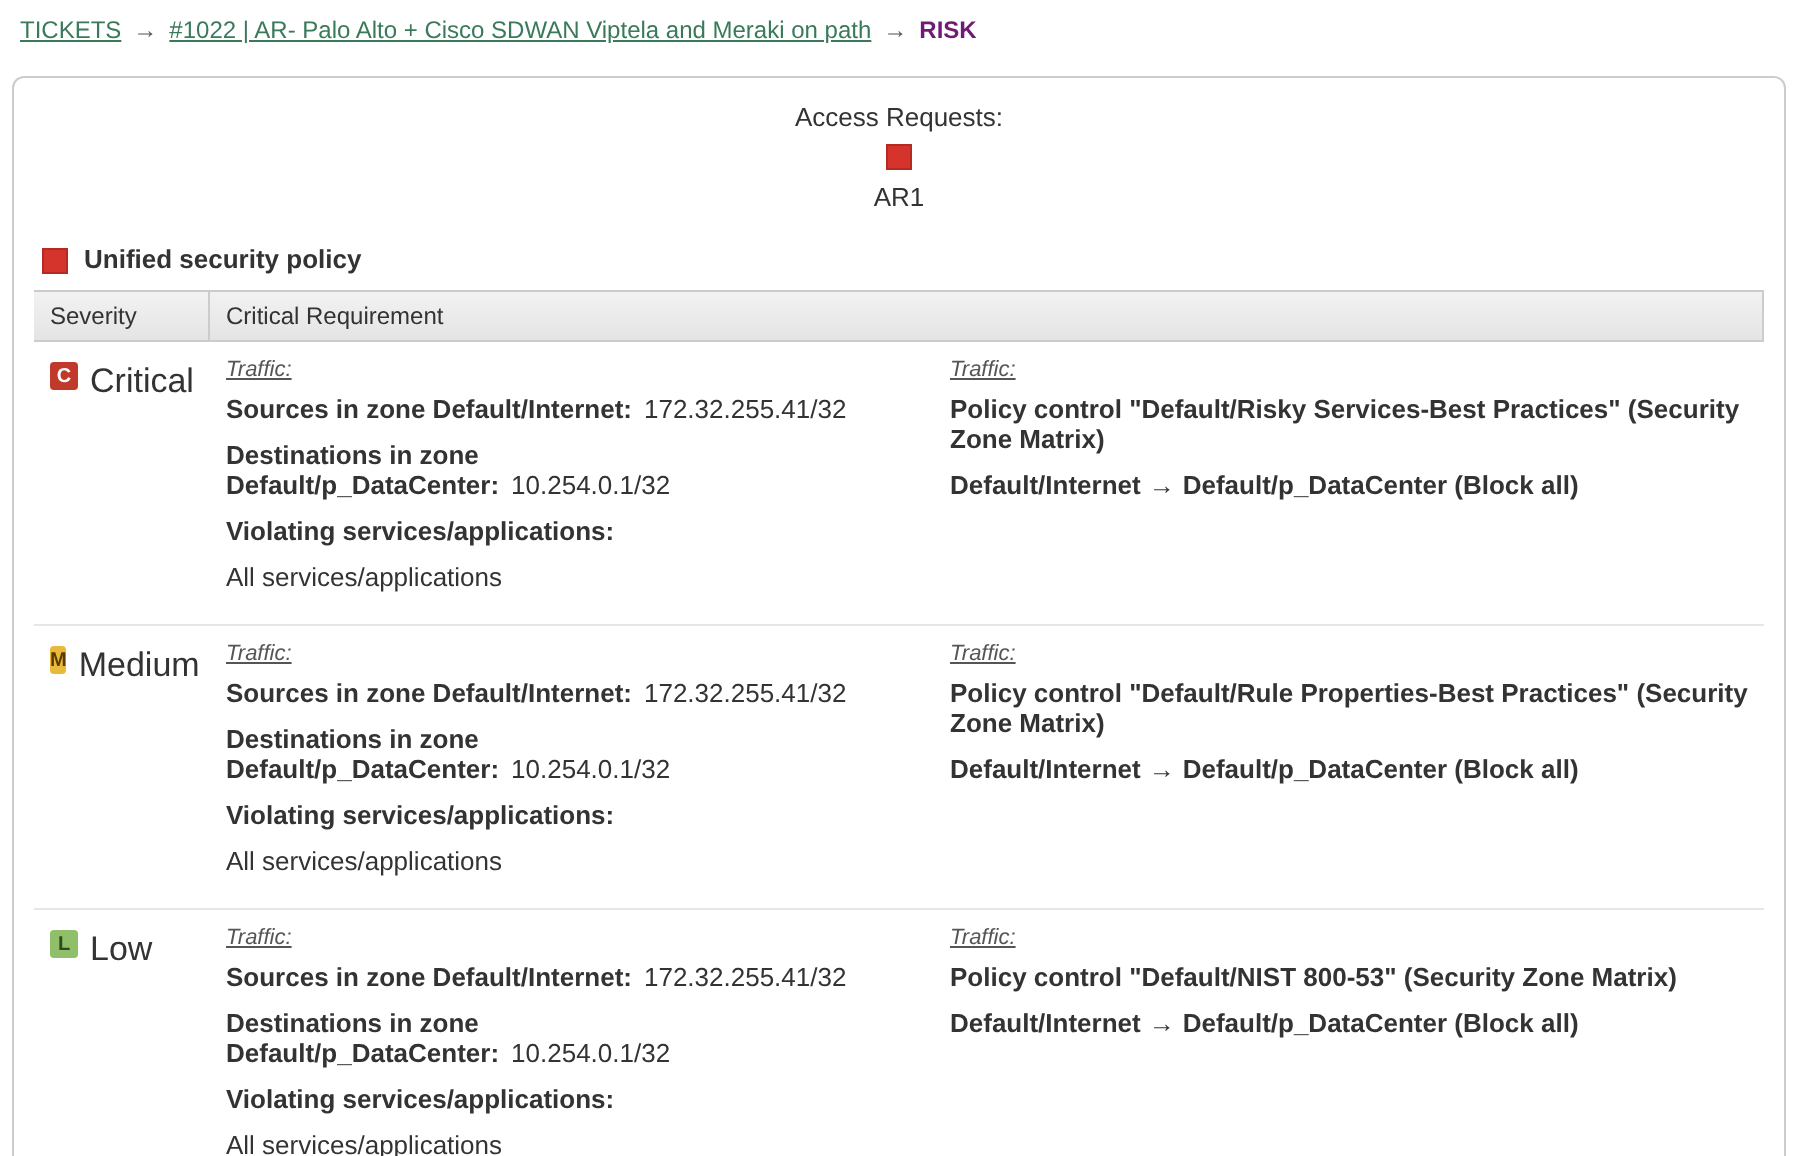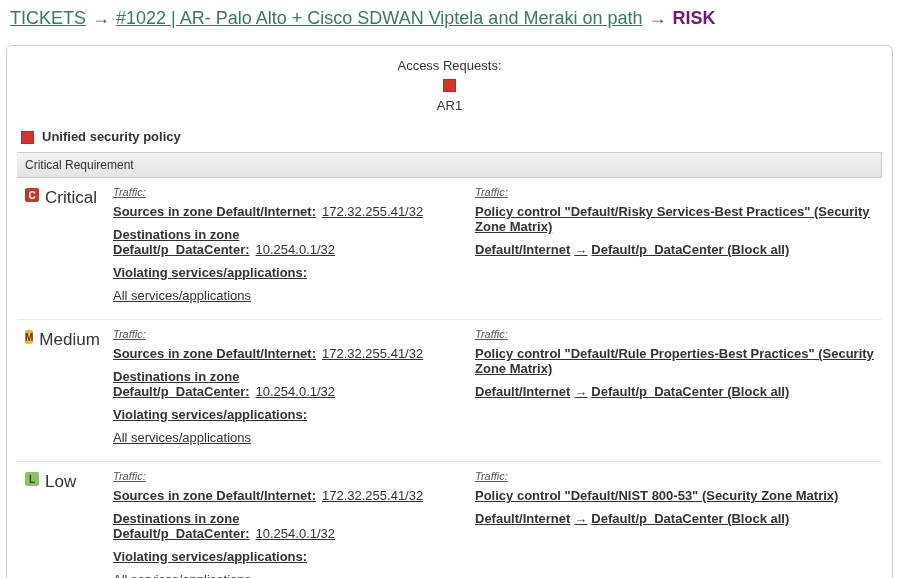--- a/index.html
+++ b/index.html
@@ -5,21 +5,21 @@
   * { box-sizing: border-box; }
   body {
     margin: 0;
     font-family: "Segoe UI", Tahoma, sans-serif;
     font-size: 13px;
     color: #333;
     background: #fff;
   }
   .breadcrumb {
     padding: 8px 10px;
-    font-size: 18px;
+    font-size: 12px;
     display: flex;
     align-items: center;
     gap: 4px;
   }
   .breadcrumb a {
     color: #3a7a5a;
     text-decoration: underline;
   }
   .breadcrumb .arrow {
     color: #555;
@@ -114,21 +114,21 @@
   .sev-M { background: #e9b93a; color: #5a3a00; }
   .sev-L { background: #8fbf68; color: #2d4a1d; }
   .sev-label { font-size: 17px; }
   .traffic-label {
     font-style: italic;
     text-decoration: underline;
     color: #555;
     margin-bottom: 6px;
     font-size: 11px;
   }
-  .line { margin-bottom: 8px; font-size: 13px; text-decoration: underline; }
+  .line { margin-bottom: 8px; font-size: 13px; }
   .line b { font-weight: bold; }
   .val { margin-left: 6px; }
   .sec-arrow { margin: 0 4px; font-weight: bold; }
 </style>
 </head>
 <body>
 
 <div class="breadcrumb">
   <a href="#">TICKETS</a>
   <span class="arrow">→</span>
@@ -145,20 +145,21 @@
     <span>AR1</span>
   </div>
 
   <div class="usp-header">
     <span class="usp-icon"></span>
     <span>Unified security policy</span>
   </div>
 
   <div class="table">
     <div class="thead">
+      <div class="th col-sev">Severity</div>
       <div class="th col-req">Critical Requirement</div>
     </div>
     <div id="tbody">
         <div class="row">
           <div class="cell col-sev">
             <span class="sev-badge sev-C">C</span>
             <span class="sev-label">Critical</span>
           </div>
           <div class="cell col-vio">
             <div class="traffic-label">Traffic:</div>

